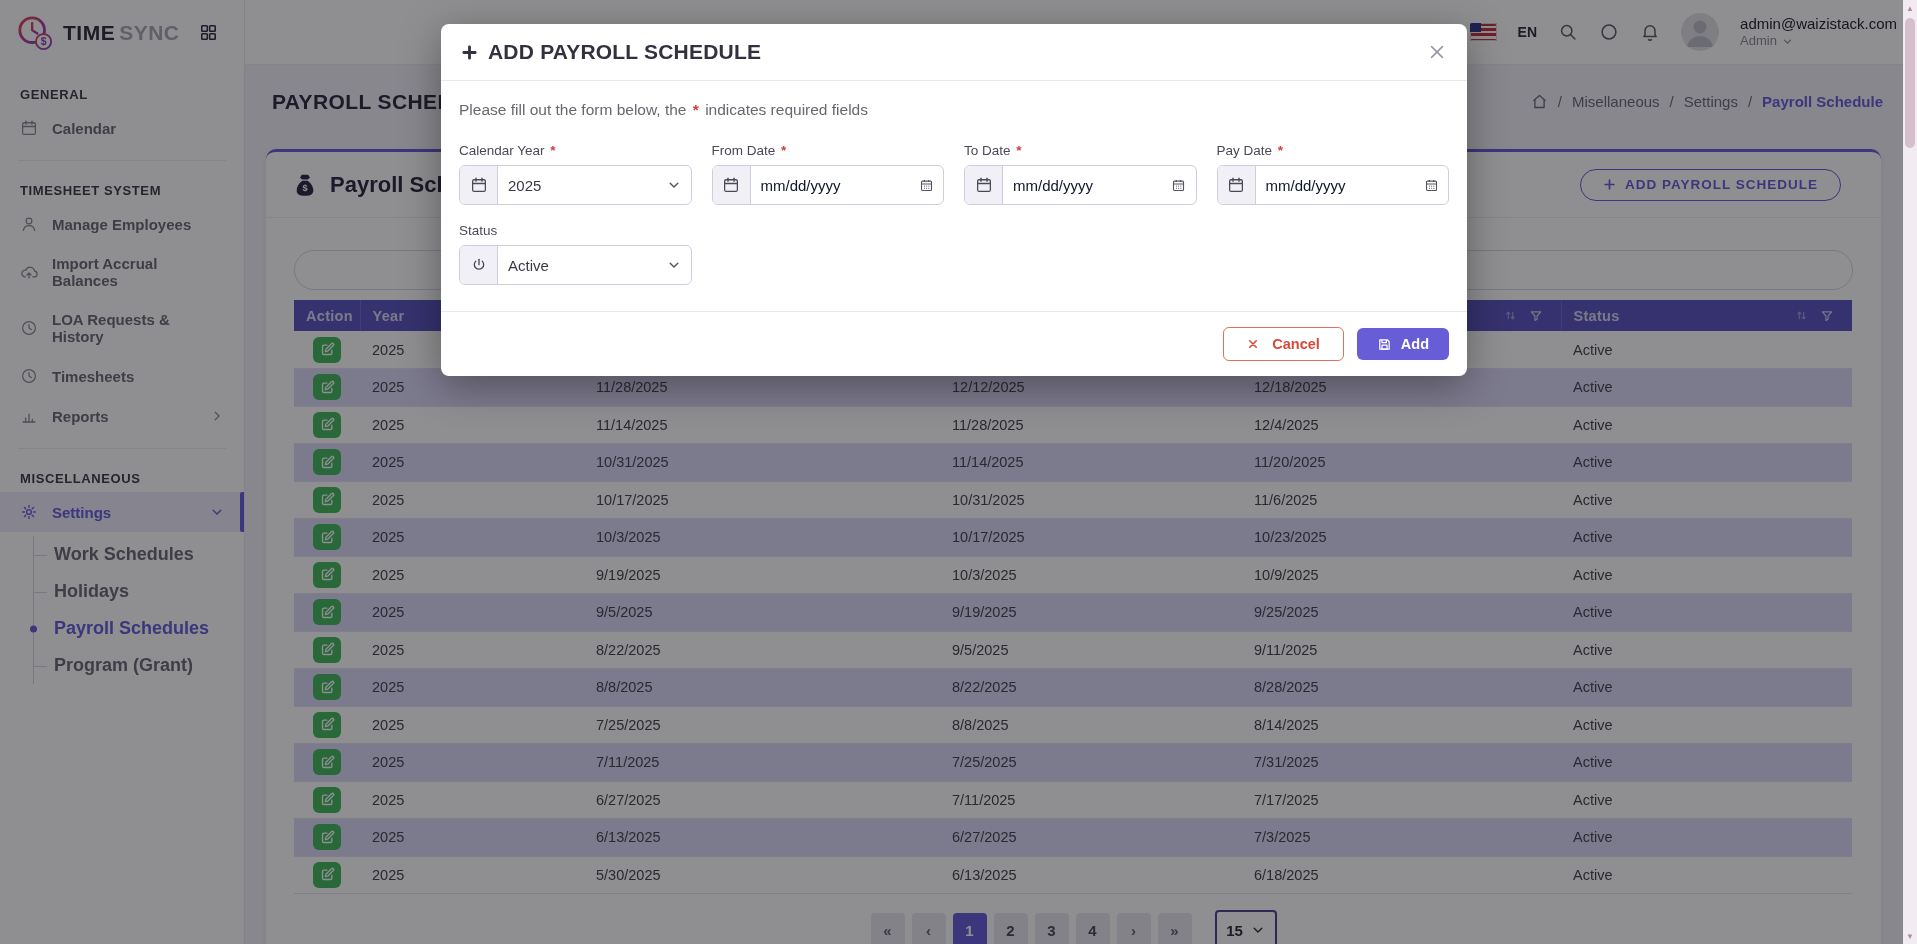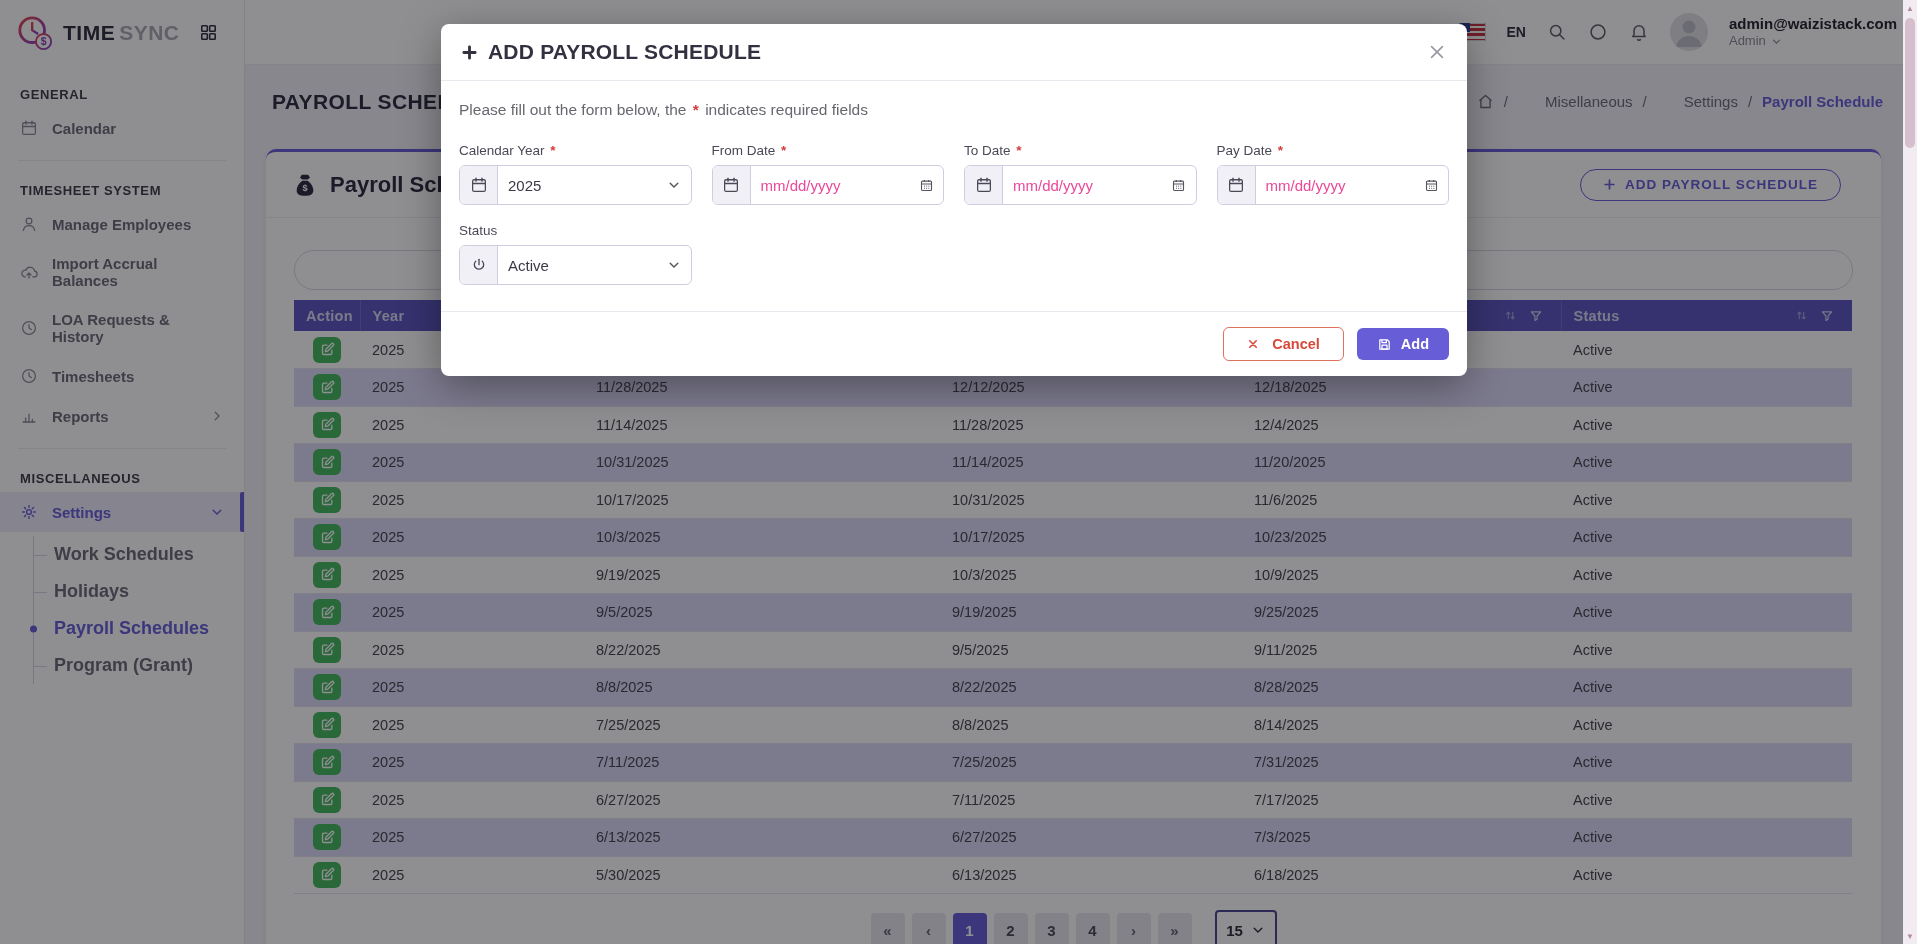--- a/index.html
+++ b/index.html
@@ -28,30 +28,30 @@
   .sub-item.active::before{width:7px;height:7px;border-radius:50%;background:var(--primary);left:-4px;transform:translateY(-50%);}
 
   
   .topbar{position:absolute;left:245px;right:0;top:0;height:65px;background:#fff;border-bottom:1px solid #ecebf2;display:flex;align-items:center;justify-content:flex-end;gap:21px;padding-right:20px;}
   .flag{position:relative;width:27px;height:18px;border-radius:2px;overflow:hidden;background:repeating-linear-gradient(180deg,#c6303e 0 2.6px,#fff 2.6px 5.2px);box-shadow:0 0 0 1px #d8d8de inset;}
   .flag::after{content:'';position:absolute;left:0;top:0;width:11px;height:9px;background:#2b3a8c;}
   .lang{font-size:14px;font-weight:800;color:#2e2b3f;}
   .tb-ic{display:flex;color:#5d5c68;cursor:pointer;}
   .avatar{width:38px;height:38px;border-radius:50%;background:#e0e0e6;display:flex;align-items:center;justify-content:center;overflow:hidden;cursor:pointer;}
   .userbox{line-height:1.2;cursor:pointer;}
-  .u-email{font-size:15px;font-weight:700;color:#24222f;}
+  .u-email{font-size:15px;font-weight:400;color:#24222f;}
   .u-role{font-size:13px;color:#8a8996;display:flex;align-items:center;gap:5px;}
   .u-role .rc{display:flex;color:#8a8996;}
 
   
   .page-head{position:absolute;left:245px;right:0;top:65px;height:73px;display:flex;align-items:center;justify-content:space-between;padding:0 34px 0 27px;}
   .page-title{font-size:21px;font-weight:800;letter-spacing:.4px;color:#2b2940;}
   .breadcrumb{display:flex;align-items:center;gap:10px;font-size:15px;color:#6b6a78;}
   .bc-home{display:flex;color:#6b6a78;cursor:pointer;}
-  .bc-link{cursor:pointer;margin-left:27px;}
+  .bc-link{cursor:pointer;}
   .bc-cur{color:var(--primary);font-weight:700;}
 
   
   .card{position:absolute;left:266px;right:36px;top:149px;height:860px;background:#fff;border-radius:10px;border-top:3px solid var(--primary);box-shadow:0 2px 8px rgba(40,40,80,.06);}
   .card-head{height:66px;display:flex;align-items:center;justify-content:space-between;padding:0 40px 0 26px;border-bottom:1px solid #ecebf2;}
   .card-title{display:flex;align-items:center;gap:12px;font-size:22px;font-weight:800;color:#2b2840;}
   .bag{display:flex;color:#2b2840;}
   .add-btn{display:flex;align-items:center;gap:9px;height:32px;padding:0 22px;border:1.5px solid var(--primary);border-radius:17px;background:transparent;color:var(--primary);font-size:13.5px;font-weight:800;letter-spacing:1px;cursor:pointer;font-family:inherit;}
   .add-btn .pi{display:flex;}
   .search-row{margin:32px 28px 10px;}
@@ -86,21 +86,21 @@
   .m-close{display:flex;color:#9a99a5;cursor:pointer;}
   .m-body{padding:20px 18px 0;}
   .m-info{font-size:15.5px;color:#68676f;}
   .star{color:#d43b3b;font-weight:800;margin:0 2px;}
   .form-grid{display:grid;grid-template-columns:repeat(4,1fr);gap:20px;margin-top:24px;}
   .form-row2{margin-top:18px;width:calc((100% - 60px)/4);}
   .flabel{font-size:13.5px;color:#4a4958;margin-bottom:7px;}
   .igroup{display:flex;align-items:center;height:40px;border:1px solid #cfcde0;border-radius:6px;background:#fff;overflow:hidden;cursor:pointer;}
   .prefix{width:38px;align-self:stretch;background:#f1f0f7;border-right:1px solid #cfcde0;display:flex;align-items:center;justify-content:center;color:#4a4958;flex:none;}
   .ival{flex:1;padding:0 10px;font-size:15px;color:#3a3947;white-space:nowrap;}
-  .ival.ph{color:#ec4899;}
+  .ival.ph{color:#0f172a;}
   .suffix{width:34px;display:flex;align-items:center;justify-content:center;color:#55545f;flex:none;}
   .m-divider{height:1px;background:#e9e8ef;margin-top:26px;}
   .m-foot{display:flex;align-items:center;justify-content:flex-end;gap:13px;padding:15px 18px;}
   .btn-cancel{display:flex;align-items:center;gap:13px;padding:8px 23px;border:1px solid #e0705f;border-radius:6px;background:#fff;color:var(--red);font-size:14.5px;font-weight:700;cursor:pointer;font-family:inherit;}
   .btn-cancel .bx{display:flex;}
   .btn-add{display:flex;align-items:center;gap:9px;padding:8px 20px;border:none;border-radius:6px;background:#675dd6;color:#fff;font-size:14.5px;font-weight:700;cursor:pointer;font-family:inherit;}
   .btn-add .bs{display:flex;}
 
   
   .scrollbar{position:absolute;right:0;top:0;width:14px;height:944px;background:#f2ecf2;z-index:60;}

